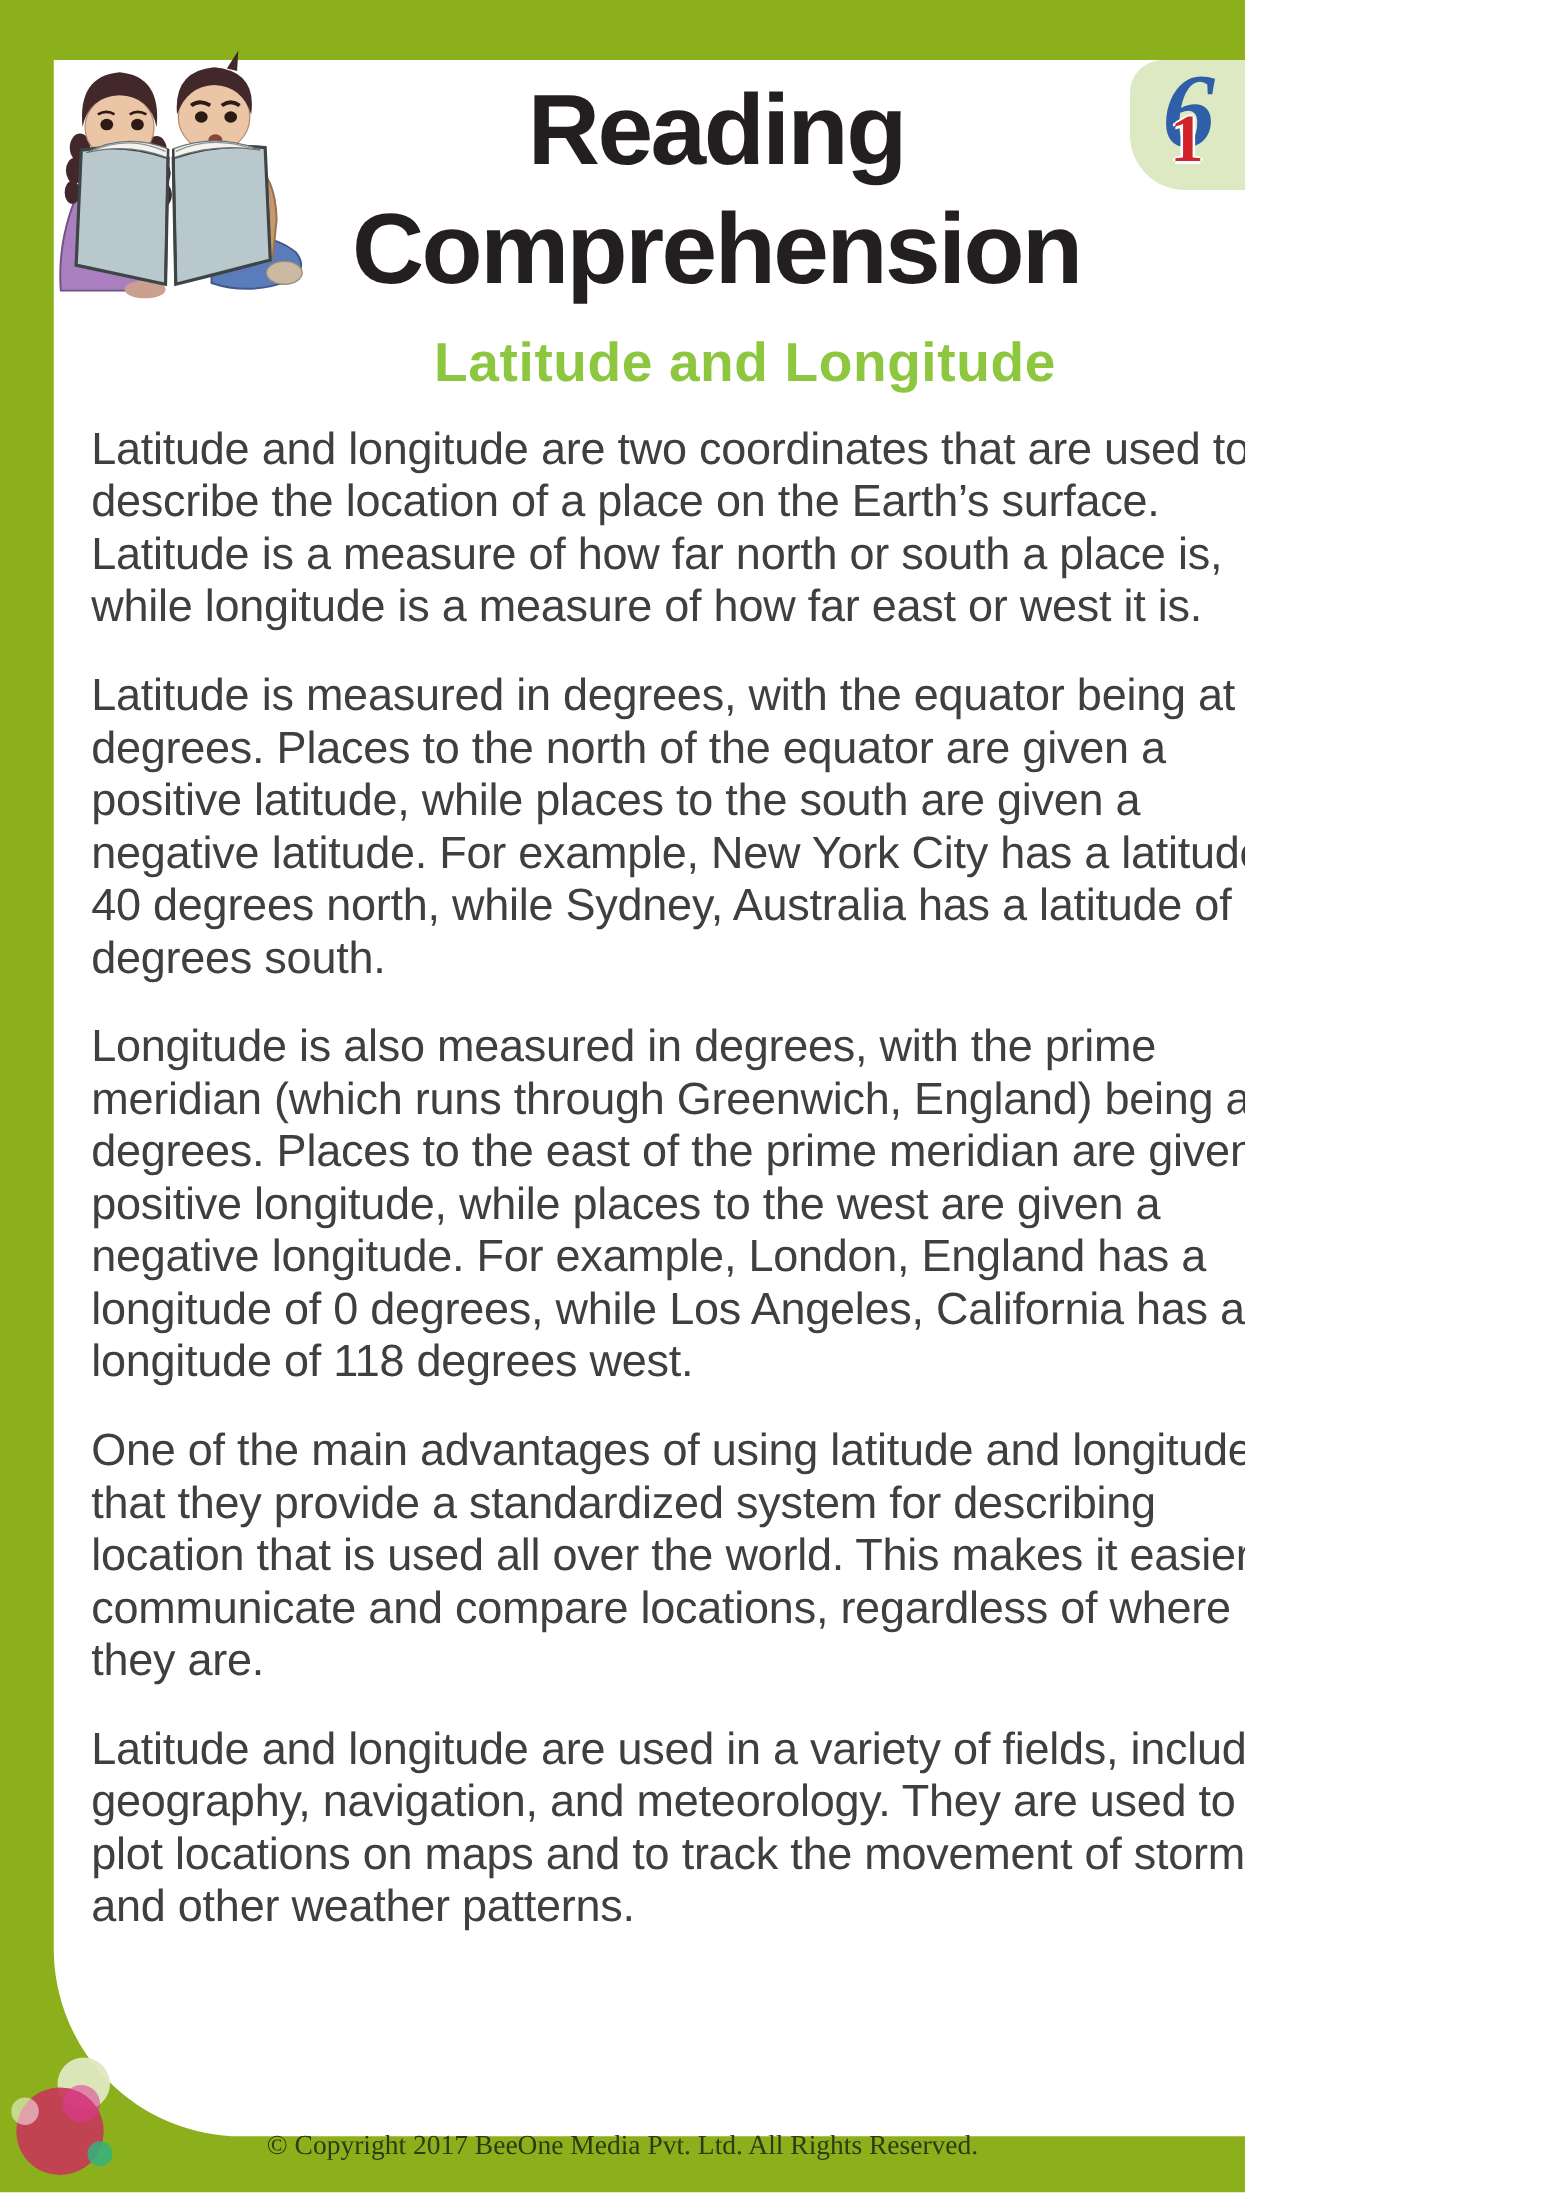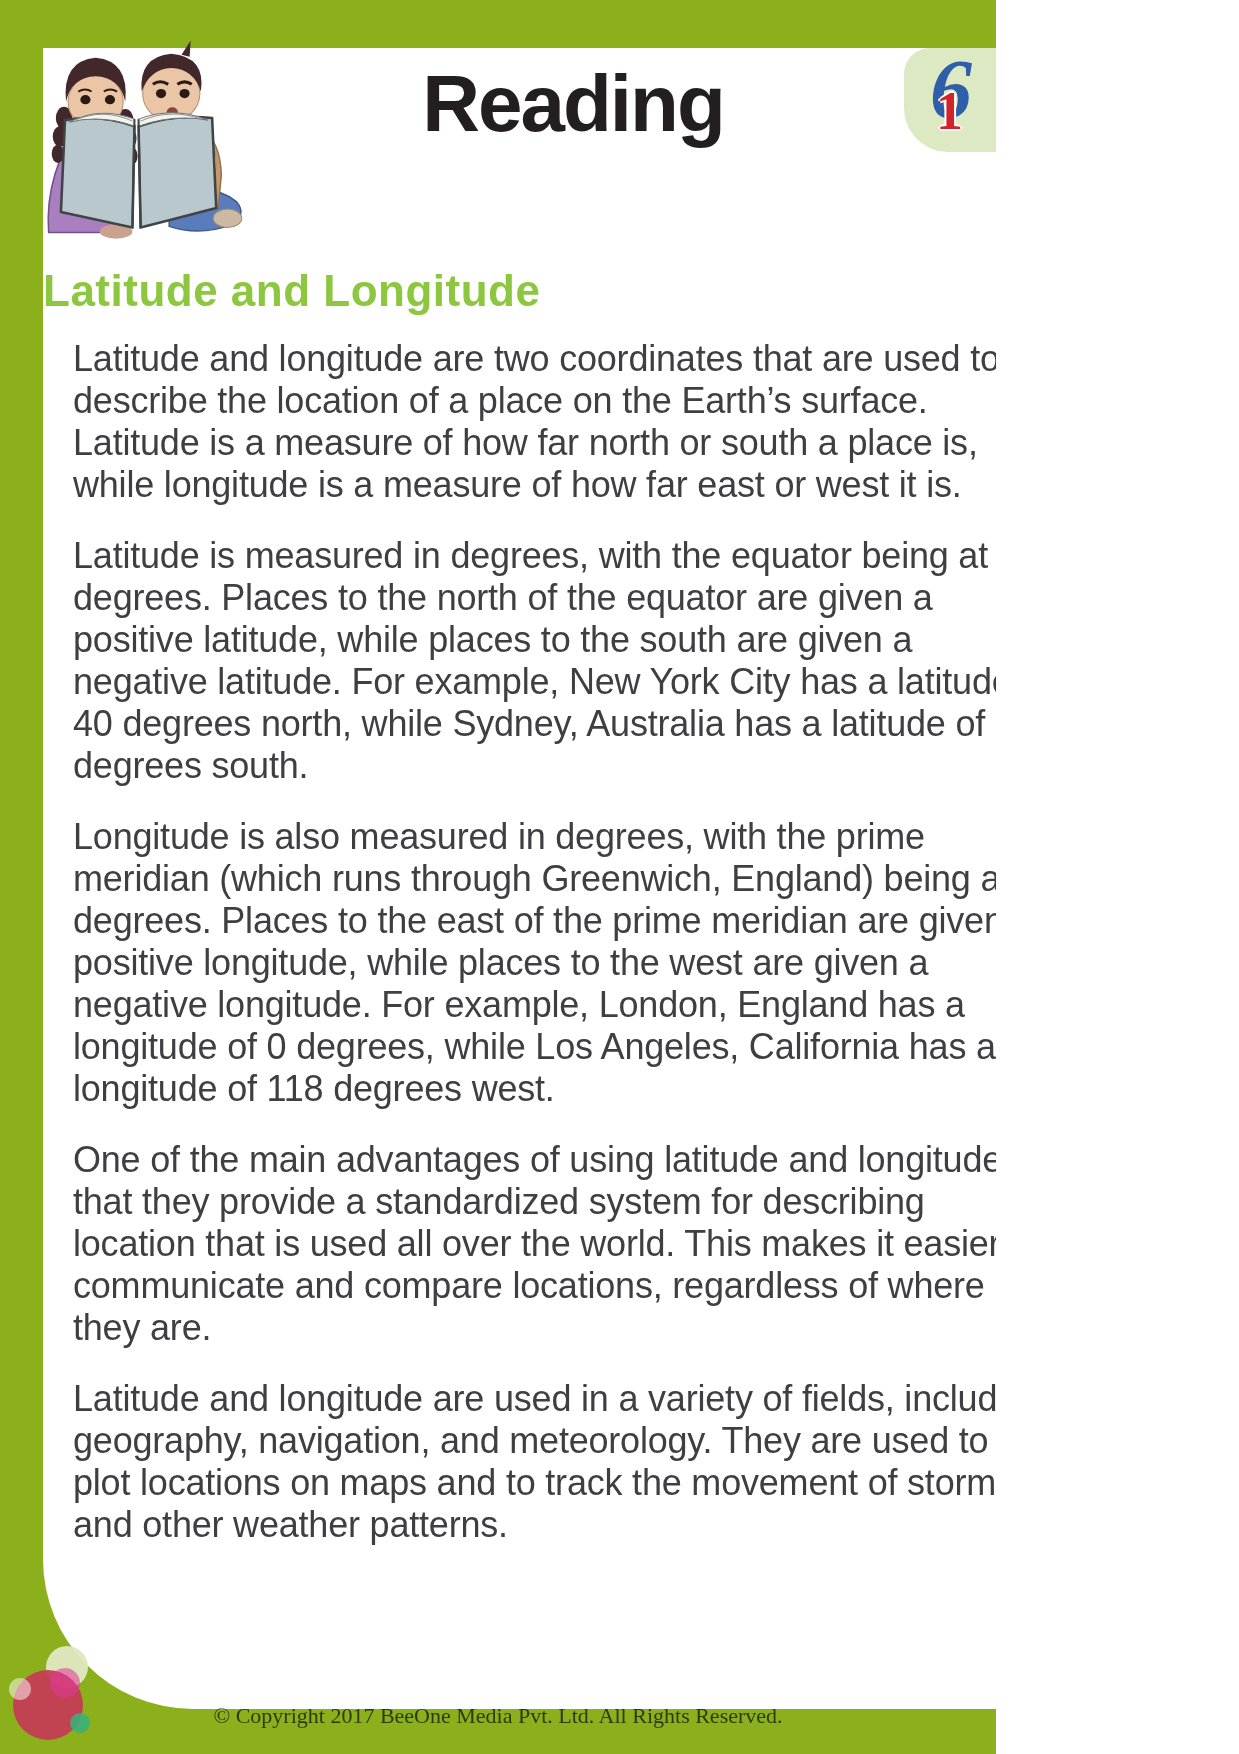--- a/index.html
+++ b/index.html
@@ -23,23 +23,24 @@
     background:#ffffff;border-bottom-left-radius:150px;
   }
   
   .illustration{position:absolute;left:-25px;top:-18px;width:235px;height:215px;}
   .title{
     position:absolute;left:0;top:8px;width:1060px;text-align:center;
     font-size:80px;font-weight:800;letter-spacing:-2px;line-height:95px;
     color:var(--title-ink);
   }
   .subtitle{
-    position:absolute;left:0;top:218px;width:1040px;text-align:left;
+    position:absolute;left:0;top:218px;width:1040px;text-align:center;
     font-size:44px;font-weight:bold;letter-spacing:0.5px;
     color:var(--subtitle-green);
+    padding-left:33px;
   }
   
   .logo-box{
     position:absolute;right:0;top:0;width:292px;height:104px;
     background:var(--logo-box-bg);
     border-radius:26px 0 82px 44px;
     display:flex;align-items:center;
   }
   .logo-mark{position:relative;width:64px;height:92px;margin-left:26px;flex:0 0 auto;}
   .logo-six{
@@ -136,20 +137,21 @@
         <path d="M114,94 Q82,82 50,90 Q80,74 114,87 Z" fill="#f4f4ef" stroke="#6f7477" stroke-width="1"></path>
         <path d="M118,94 Q152,82 186,88 Q152,74 118,87 Z" fill="#f4f4ef" stroke="#6f7477" stroke-width="1"></path>
         <path d="M56,88 Q84,76 112,89" stroke="#8d9296" stroke-width="1" fill="none"></path>
         <path d="M120,89 Q148,76 180,87" stroke="#8d9296" stroke-width="1" fill="none"></path>
         <path d="M114,87 L112,193 M118,87 L120,193" stroke="#3f4447" stroke-width="2" fill="none"></path>
       </svg>
     </div>
 
     <div class="title">
       <div>Reading</div>
+      <div>Comprehension</div>
     </div>
 
     <div class="subtitle">Latitude and Longitude</div>
 
     <div class="logo-box">
       <div class="logo-mark">
         <span class="logo-six">6</span>
         <span class="logo-one">1</span>
       </div>
       <div class="logo-text">

